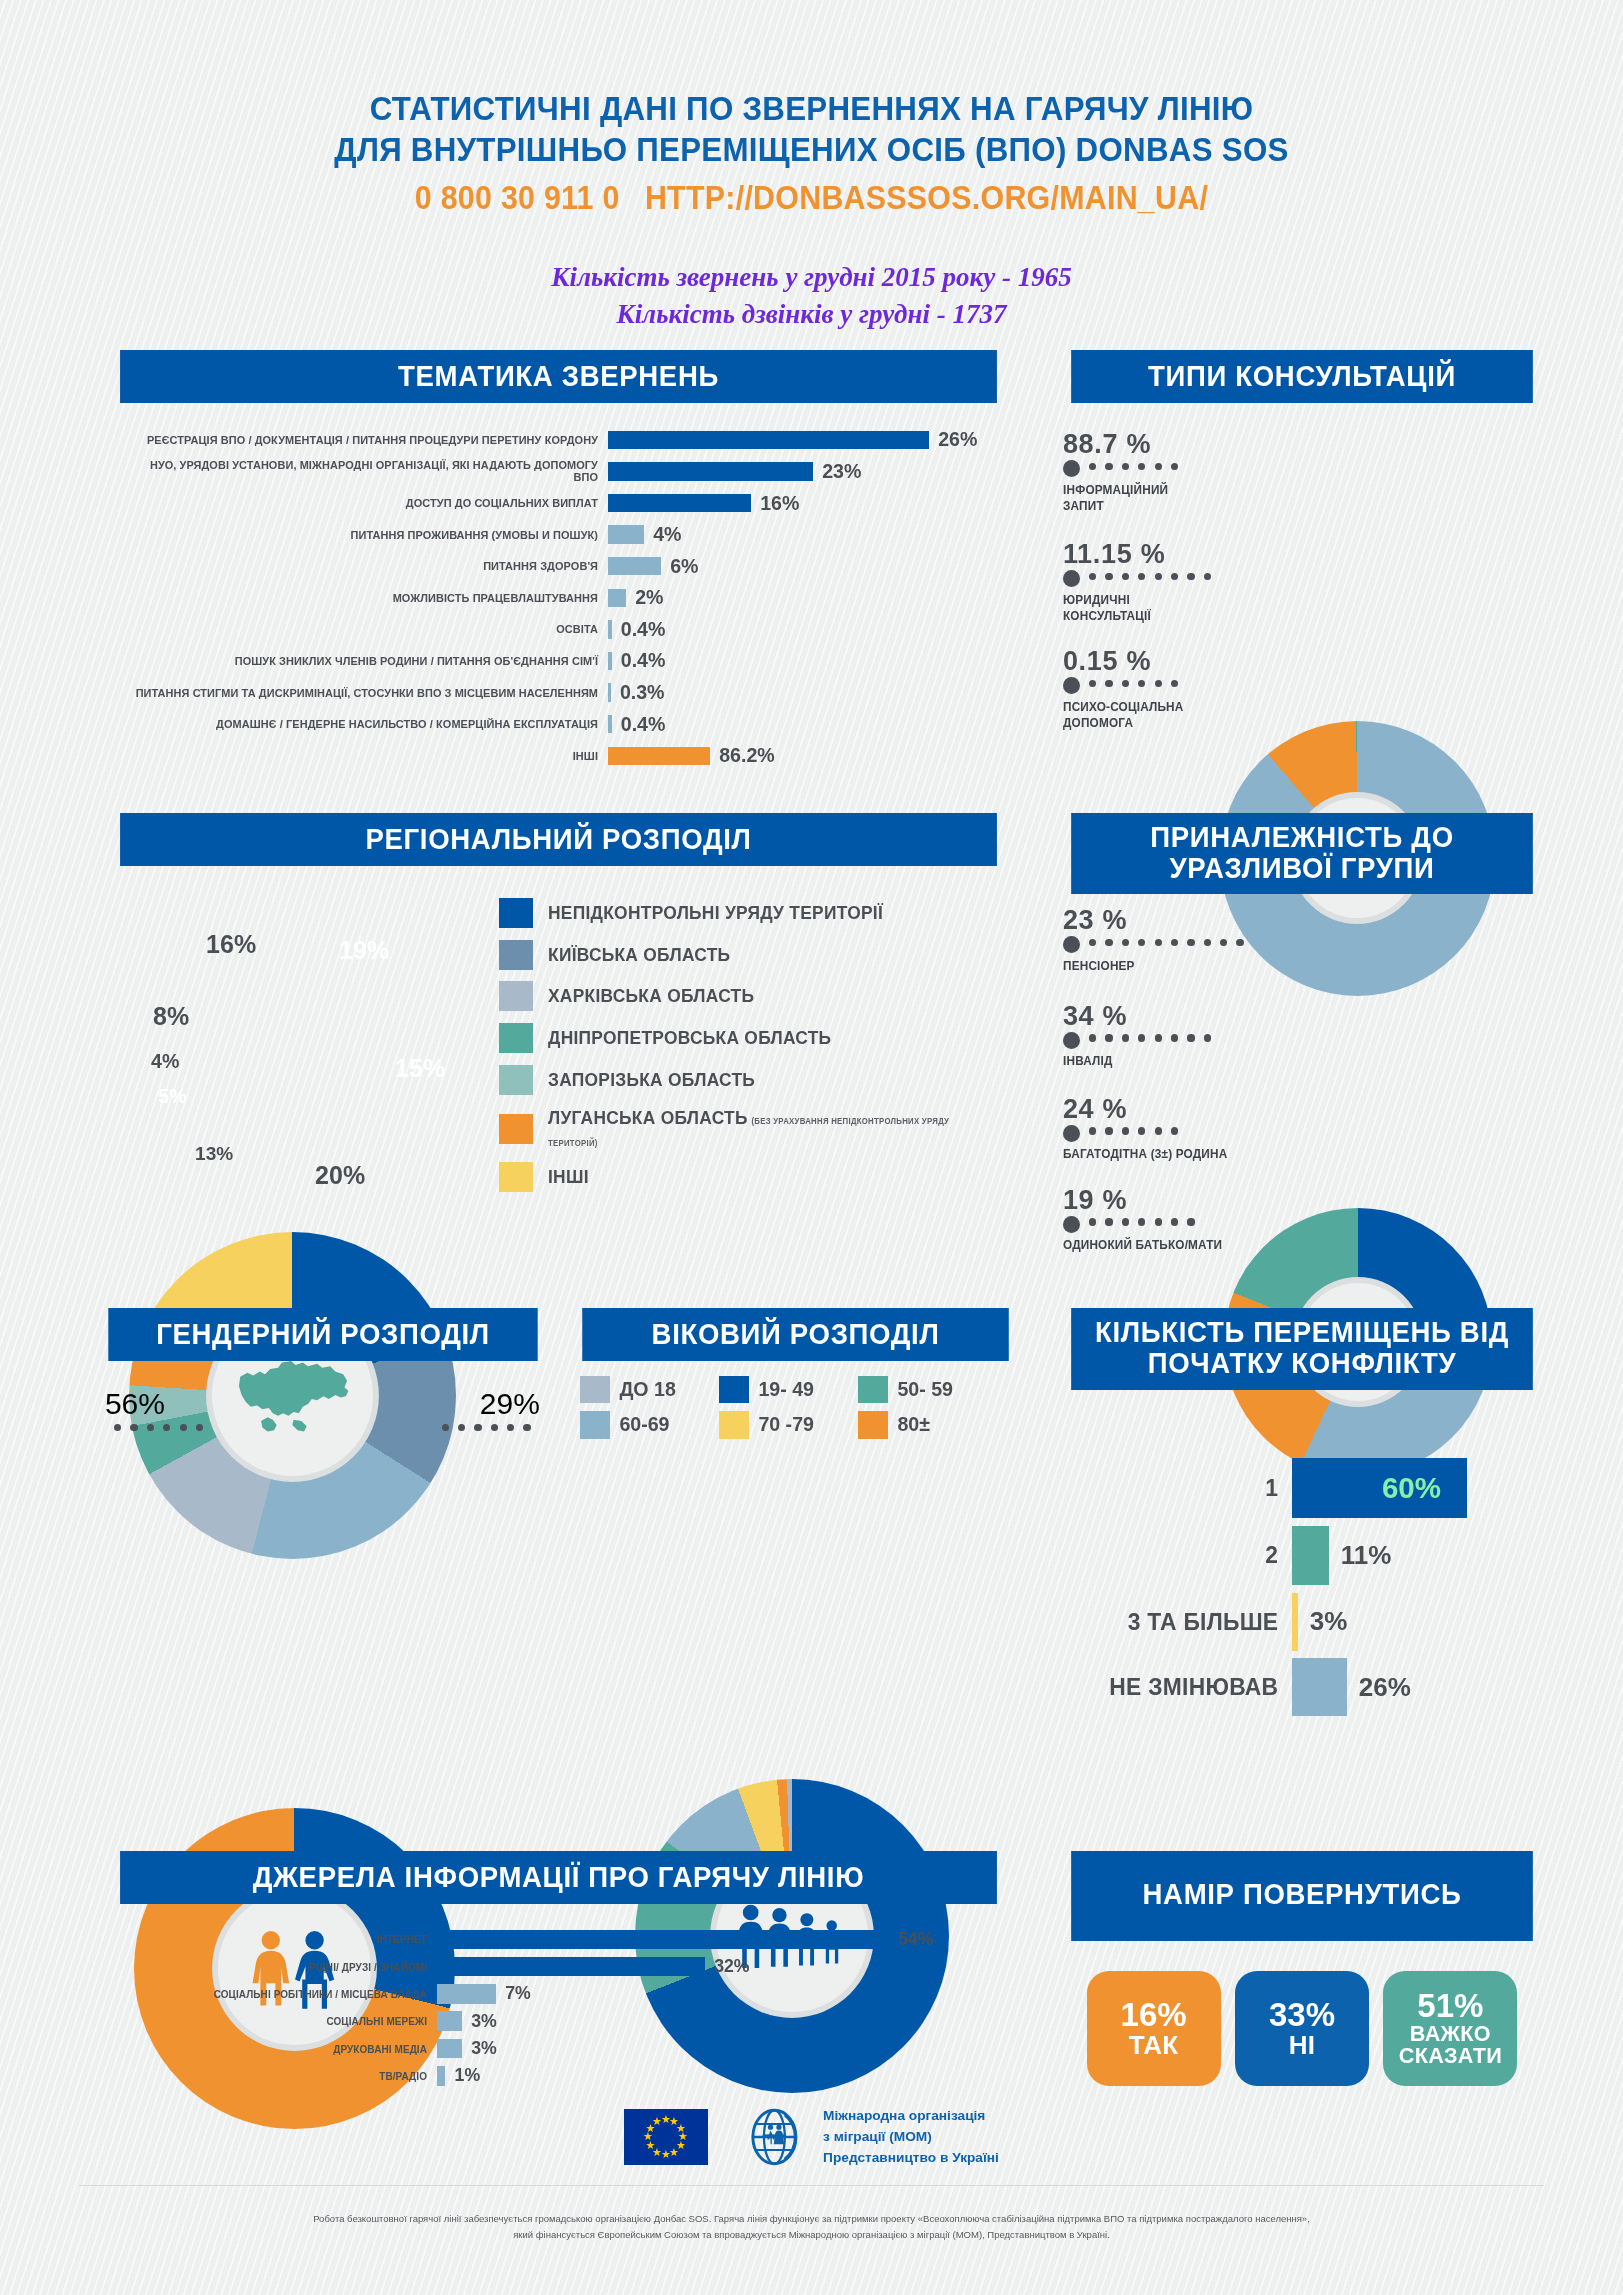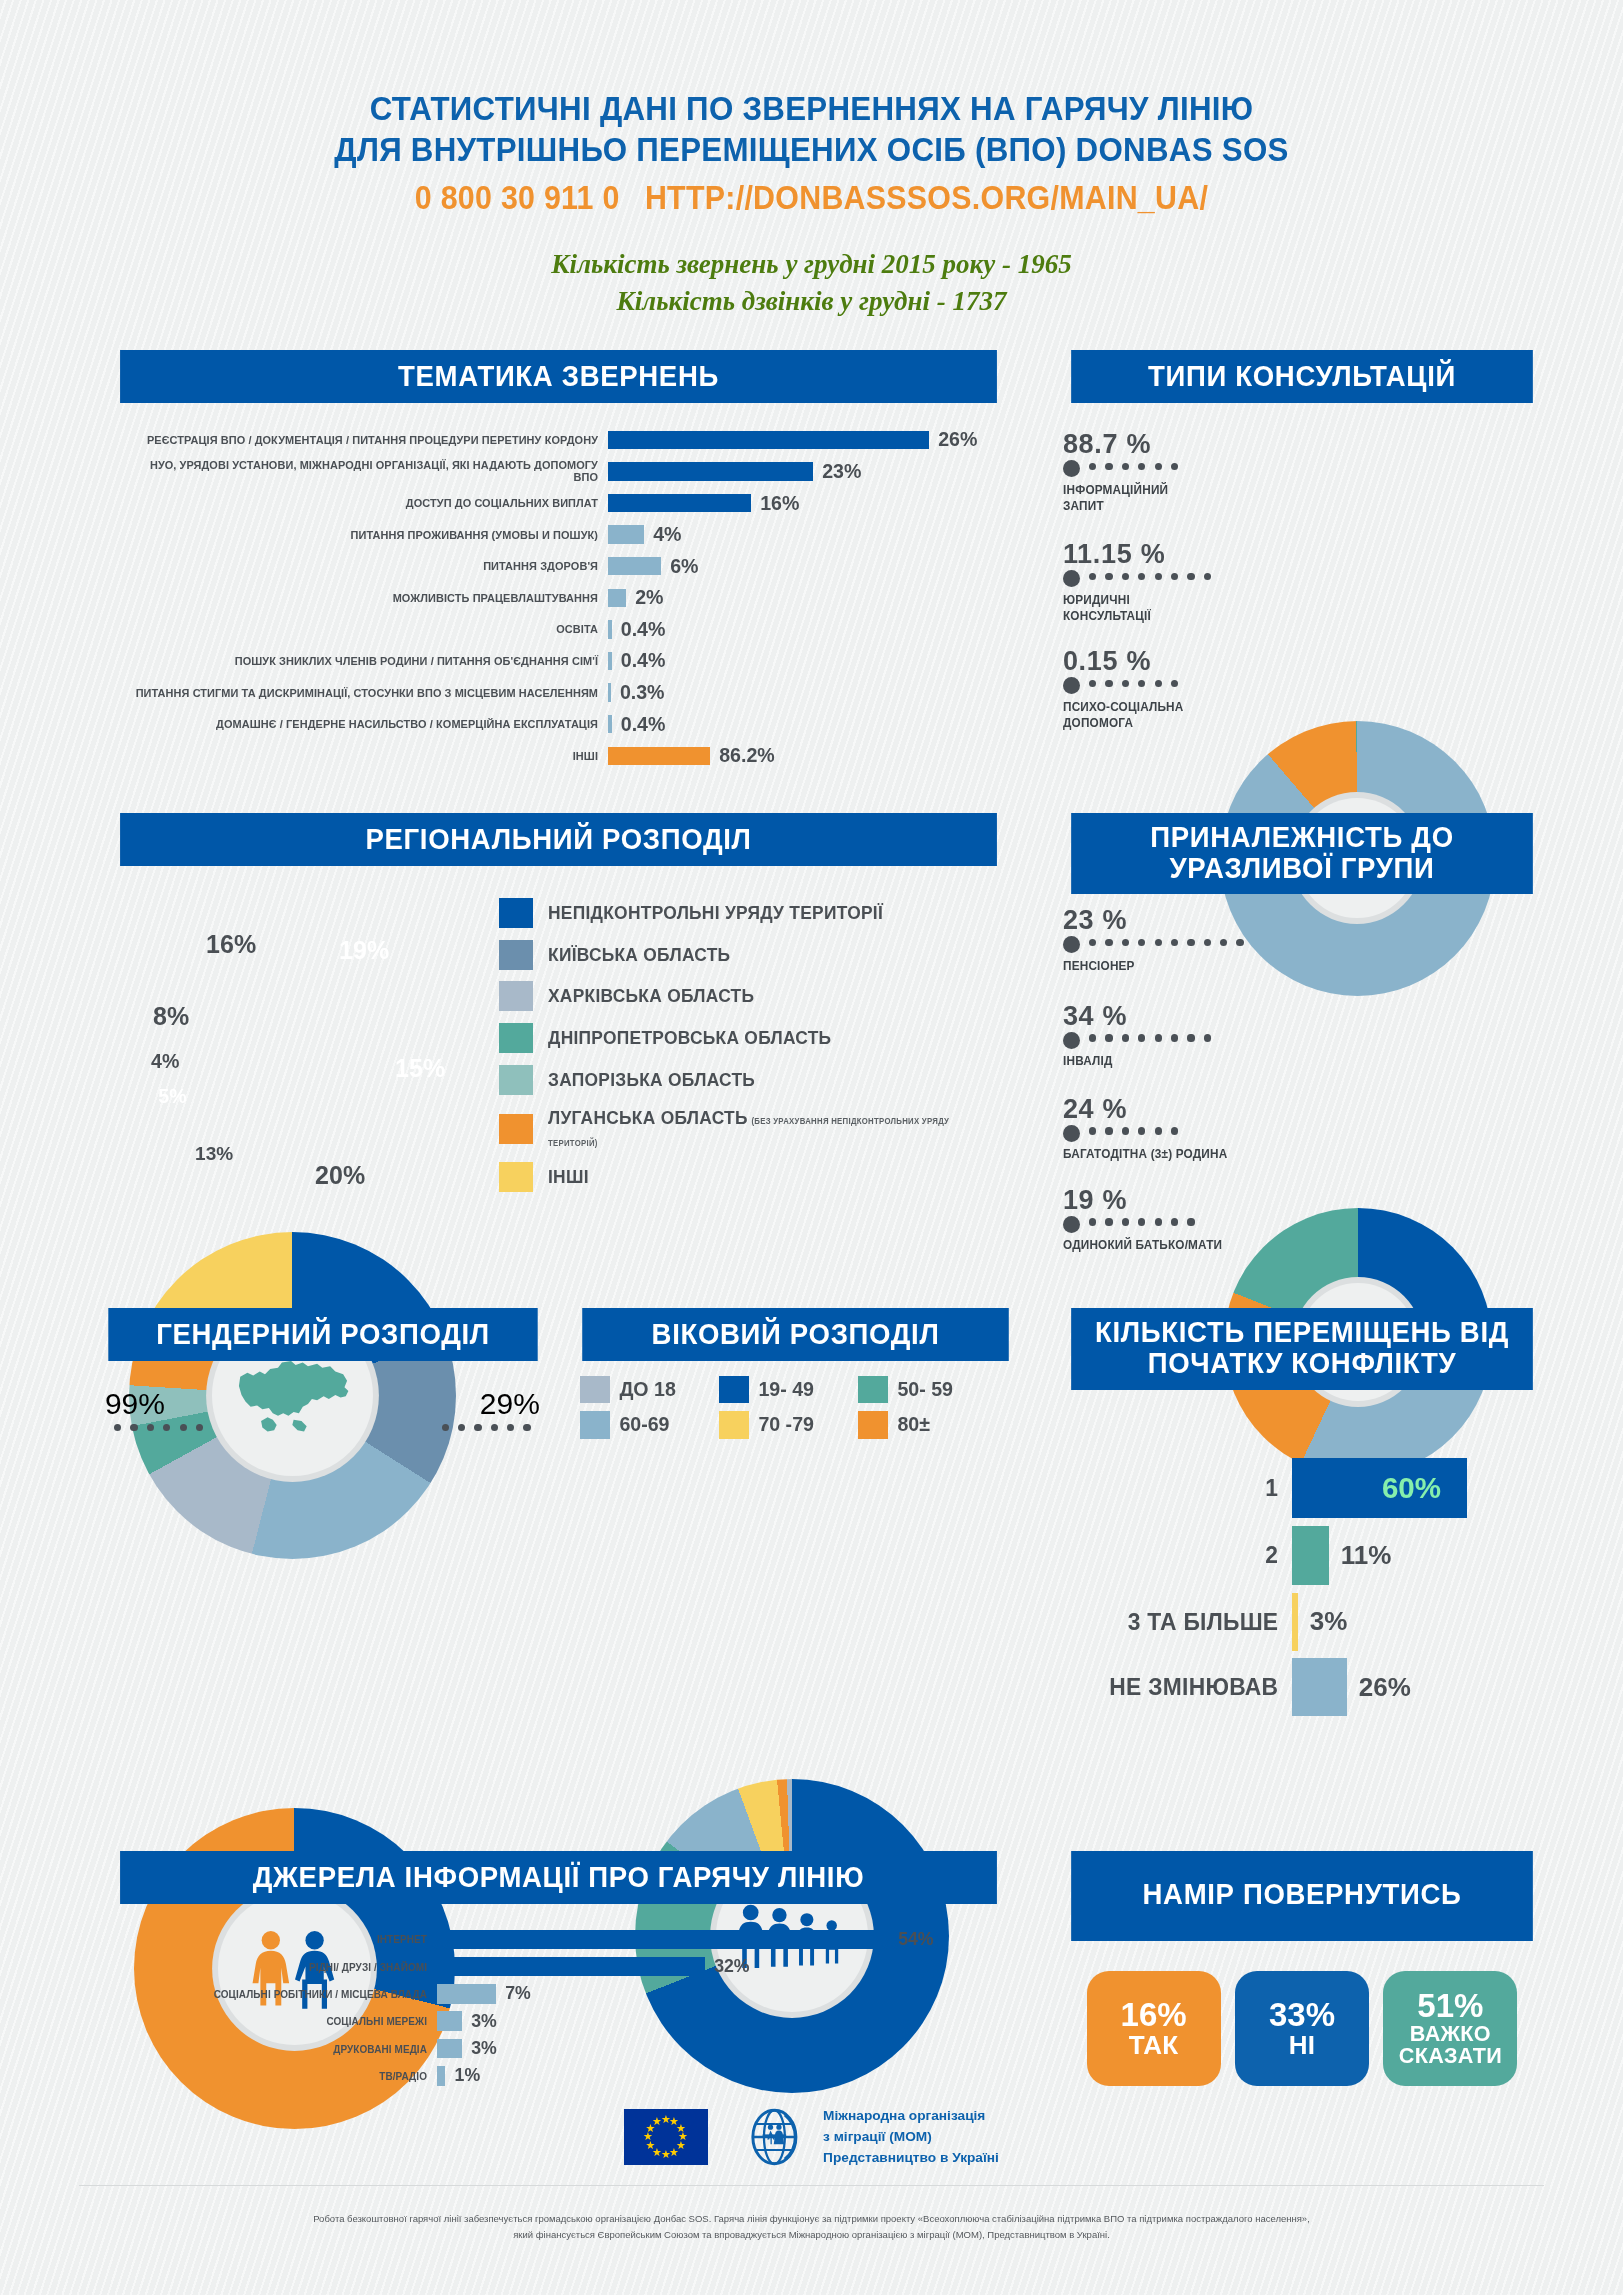--- a/index.html
+++ b/index.html
@@ -36,27 +36,27 @@
   .h-phone {
     color: #f0922f;
     font-weight: 700;
     font-size: 33px;
     margin-top: 7.9px;
     letter-spacing: 0.3px;
     transform: scaleX(0.92);
   }
   .h-phone .url { margin-left: 27.5px; }
   .h-sub {
-    color: #4d7c0f;
+    color: #6d28d9;
     font-family: "Liberation Serif", serif;
     font-style: italic;
     font-weight: 700;
     font-size: 27px;
     line-height: 1.38;
-    margin-top: 29px;
+    margin-top: 42px;
   }
 
   
   .panel-title {
     background: #0057a8;
     color: #ffffff;
     font-weight: 700;
     text-align: center;
     letter-spacing: 0.7px;
     line-height: 1.07;
@@ -409,21 +409,21 @@
       </div>
     </div>
   </div>
 
   <div style="position:absolute;left:97px;top:1308px;width:452px;">
     <div class="panel-title">ГЕНДЕРНИЙ РОЗПОДІЛ</div>
 
     <div style="position:relative;height:406px;">
 
       <div style="position:absolute;left:7.9px;top:26px;">
-        <div class="c-val" style="font-size:30px;">99%</div>
+        <div class="c-val" style="font-size:30px;">56%</div>
         <div><span class="c-dot"></span><span class="dotline"><i></i><i></i><i></i><i></i><i></i><i></i></span></div>
       </div>
       <div style="position:absolute;right:9.2px;top:26px;text-align:right;">
         <div class="c-val" style="font-size:30px;">29%</div>
         <div><span class="dotline"><i></i><i></i><i></i><i></i><i></i><i></i></span><span class="c-dot" style="margin-left:9.2px;"></span></div>
       </div>
 
       <div class="donut-wrap" style="position:absolute;left:37px;top:120px;">
         <div class="shadow-ring" style="width:327px;height:327px;"></div>
         <div class="donut" id="donut-gender" style="width: 321px; height: 321px; background: conic-gradient(rgb(0, 87, 168) 0deg, rgb(0, 87, 168) 104.4deg, rgb(240, 146, 47) 104.4deg, rgb(240, 146, 47) 360deg);">

